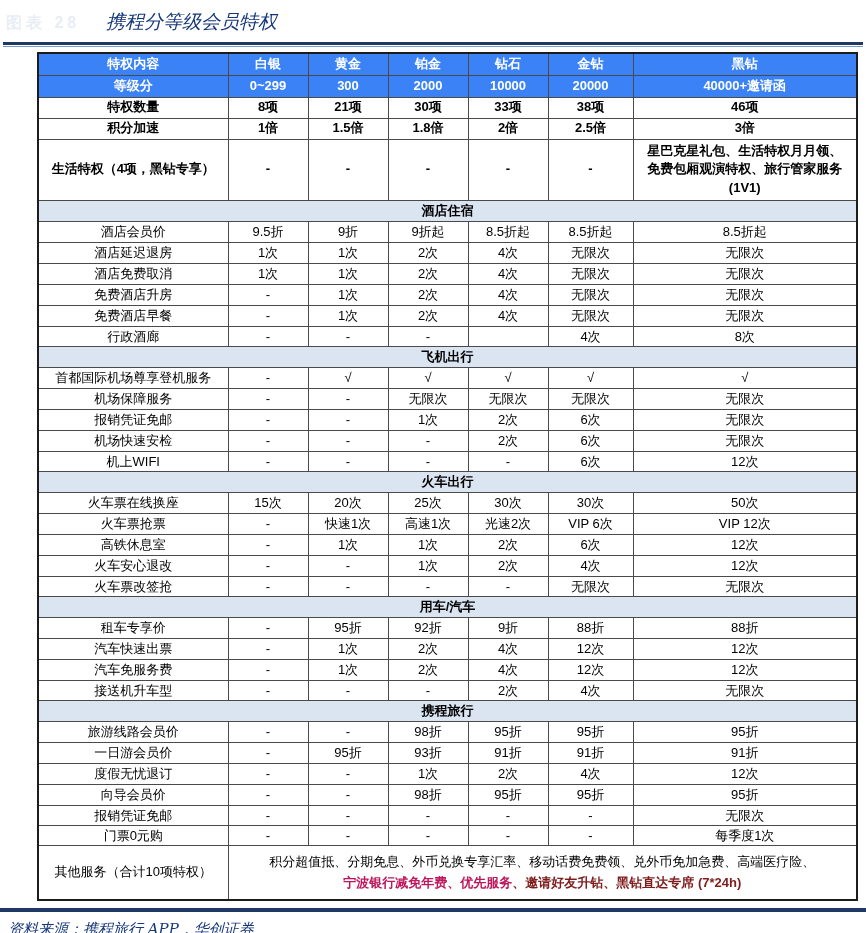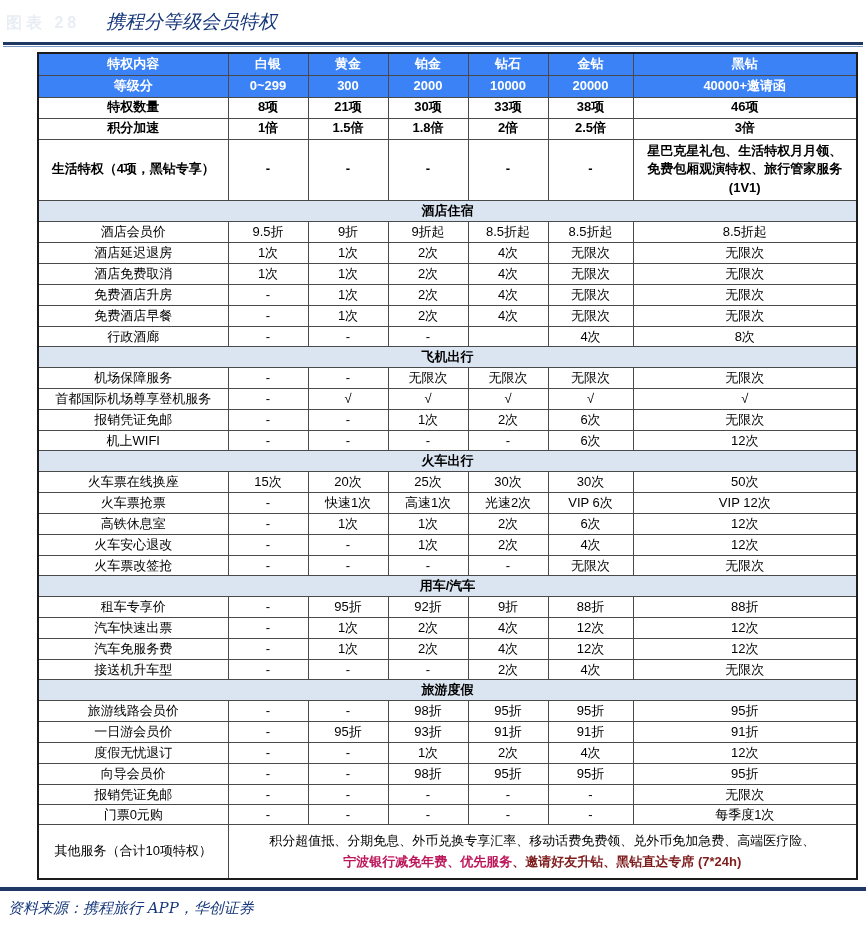--- a/index.html
+++ b/index.html
@@ -185,42 +185,51 @@
         <td>-</td>
         <td>-</td>
         <td></td>
         <td>4次</td>
         <td>8次</td>
       </tr>
       <tr class="section">
         <td colspan="7">飞机出行</td>
       </tr>
       <tr>
+        <td>首都国际机场尊享登机服务</td>
+        <td>-</td>
+        <td>√</td>
+        <td>√</td>
+        <td>√</td>
+        <td>√</td>
+        <td>√</td>
+      </tr>
+      <tr>
         <td>机场保障服务</td>
         <td>-</td>
         <td>-</td>
         <td>无限次</td>
         <td>无限次</td>
         <td>无限次</td>
         <td>无限次</td>
       </tr>
       <tr>
-        <td>首都国际机场尊享登机服务</td>
-        <td>-</td>
-        <td>√</td>
-        <td>√</td>
-        <td>√</td>
-        <td>√</td>
-        <td>√</td>
-      </tr>
-      <tr>
         <td>报销凭证免邮</td>
         <td>-</td>
         <td>-</td>
         <td>1次</td>
+        <td>2次</td>
+        <td>6次</td>
+        <td>无限次</td>
+      </tr>
+      <tr>
+        <td>机场快速安检</td>
+        <td>-</td>
+        <td>-</td>
+        <td>-</td>
         <td>2次</td>
         <td>6次</td>
         <td>无限次</td>
       </tr>
       <tr class="short">
         <td>机上WIFI</td>
         <td>-</td>
         <td>-</td>
         <td>-</td>
         <td>-</td>
@@ -308,21 +317,21 @@
       <tr class="short">
         <td>接送机升车型</td>
         <td>-</td>
         <td>-</td>
         <td>-</td>
         <td>2次</td>
         <td>4次</td>
         <td>无限次</td>
       </tr>
       <tr class="section">
-        <td colspan="7">旅游度假</td>
+        <td colspan="7">携程旅行</td>
       </tr>
       <tr>
         <td>旅游线路会员价</td>
         <td>-</td>
         <td>-</td>
         <td>98折</td>
         <td>95折</td>
         <td>95折</td>
         <td>95折</td>
       </tr>

